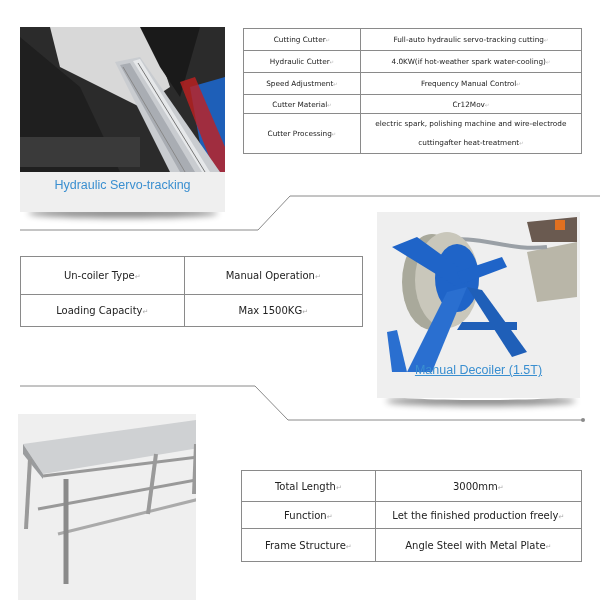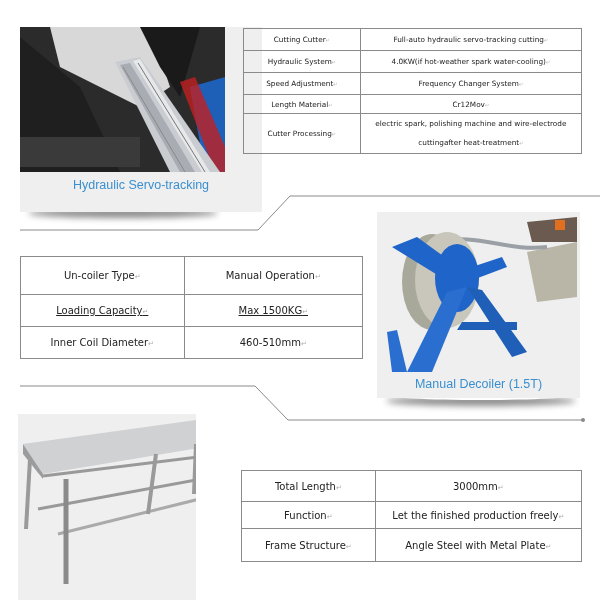--- a/index.html
+++ b/index.html
@@ -13,21 +13,21 @@
     table.t1 td { font-size:7.3px; }
     table.t2 td { font-size:10px; }
     table.t3 td { font-size:10px; }
     .mark { color:#aaa; font-size:0.7em; }
     .photo { position:absolute; overflow:hidden; }
   </style>
 </head>
 <body>
 
 <div class="card-shadow" style="left:28px;top:202px;width:190px;"></div>
-<div class="card" style="left:20px;top:27px;width:205px;height:185px;padding-left:37px;">
+<div class="card" style="left:20px;top:27px;width:205px;height:185px;">
   <div class="photo" style="left:0;top:0;width:205px;height:145px;background:#2a2a2a;">
     <svg width="205" height="145" viewBox="0 0 205 145">
       <rect x="0" y="0" width="205" height="145" fill="#2b2b2b"></rect>
       <polygon points="30,0 130,0 150,60 120,80 40,40" fill="#d8d8d8"></polygon>
       <polygon points="120,0 180,0 160,70 140,40" fill="#1a1a1a"></polygon>
       <polygon points="0,10 60,60 100,145 0,145" fill="#1f1f1f"></polygon>
       <rect x="0" y="110" width="120" height="30" fill="#3a3a3a"></rect>
       <polygon points="170,60 205,50 205,145 185,145" fill="#1e5fb8"></polygon>
       <polygon points="160,55 175,50 205,120 205,145 195,145" fill="#c02020" opacity="0.8"></polygon>
       <polygon points="95,35 120,30 200,145 150,145" fill="#c9ccd0"></polygon>
@@ -46,29 +46,29 @@
   <colgroup>
       <col style="width:117px">
       <col style="width:222px">
     </colgroup>
   <tbody>
       <tr style="height:22px;">
     <td><span>Cutting Cutter</span><span class="mark">↵</span></td>
     <td><span>Full-auto hydraulic servo-tracking cutting</span><span class="mark">↵</span></td>
   </tr>
   <tr style="height:22px;">
-    <td><span>Hydraulic System</span><span class="mark">↵</span></td>
+    <td><span>Hydraulic Cutter</span><span class="mark">↵</span></td>
     <td><span>4.0KW(if hot-weather spark water-cooling)</span><span class="mark">↵</span></td>
   </tr>
   <tr style="height:22px;">
     <td><span>Speed Adjustment</span><span class="mark">↵</span></td>
-    <td><span>Frequency Changer System</span><span class="mark">↵</span></td>
+    <td><span>Frequency Manual Control</span><span class="mark">↵</span></td>
   </tr>
   <tr style="height:19px;">
-    <td><span>Length Material</span><span class="mark">↵</span></td>
+    <td><span>Cutter Material</span><span class="mark">↵</span></td>
     <td><span>Cr12Mov</span><span class="mark">↵</span></td>
   </tr>
   <tr style="height:38px;">
     <td><span>Cutter Processing</span><span class="mark">↵</span></td>
     <td style="line-height:19px;">
       <div>electric spark, polishing machine and wire-electrode</div>
       <div><span>cuttingafter heat-treatment</span><span class="mark">↵</span></div>
     </td>
   </tr>
 </tbody>
@@ -81,27 +81,23 @@
 <table class="spec t2" style="left:20px;top:256px;width:343px;">
   <colgroup>
       <col style="width:164px">
       <col style="width:179px">
     </colgroup>
   <tbody>
       <tr style="height:38px;">
     <td><span>Un-coiler Type</span><span class="mark">↵</span></td>
     <td><span>Manual Operation</span><span class="mark">↵</span></td>
   </tr>
-  <tr style="height:32px;text-decoration:underline;">
+  <tr style="height:32px;">
     <td><span>Loading Capacity</span><span class="mark">↵</span></td>
     <td><span>Max 1500KG</span><span class="mark">↵</span></td>
-  </tr>
-  <tr style="height:32px;">
-    <td><span>Inner Coil Diameter</span><span class="mark">↵</span></td>
-    <td><span>460-510mm</span><span class="mark">↵</span></td>
   </tr>
 </tbody>
   </table>
 
 <div class="card-shadow" style="left:386px;top:390px;width:190px;"></div>
 <div class="card" style="left:377px;top:212px;width:203px;height:186px;">
   <div class="photo" style="left:0;top:0;width:203px;height:160px;">
     <svg width="203" height="160" viewBox="0 0 203 160">
       <rect width="203" height="160" fill="#efefef"></rect>
       <polygon points="150,40 200,30 200,85 160,90" fill="#b9b6a8"></polygon>
@@ -112,21 +108,21 @@
       <ellipse cx="70" cy="68" rx="32" ry="48" fill="#c9c7bb"></ellipse>
       <ellipse cx="80" cy="66" rx="22" ry="34" fill="#1f64c8"></ellipse>
       <polygon points="15,35 40,25 95,65 80,75" fill="#1f64c8"></polygon>
       <polygon points="80,60 125,45 130,55 85,72" fill="#1f64c8"></polygon>
       <polygon points="70,80 90,75 55,160 30,160" fill="#2a6fd0"></polygon>
       <polygon points="90,75 105,78 150,140 135,145" fill="#1f5fb8"></polygon>
       <polygon points="85,110 140,110 140,118 80,118" fill="#1f5fb8"></polygon>
       <polygon points="10,120 20,118 30,160 15,160" fill="#2a6fd0"></polygon>
     </svg>
   </div>
-  <div class="caption" style="top:165px;">
+  <div class="caption" style="top:151px;text-decoration:underline;">
     <span>Manual Decoiler (1.5T)</span>
   </div>
 </div>
 
 <svg class="abs" style="left:0;top:380px;" width="600" height="50">
   <polyline points="20,6 255,6 288,40 583,40" fill="none" stroke="#8a8a8a" stroke-width="1"></polyline>
   <circle cx="583" cy="40" r="2" fill="#8a8a8a"></circle>
 </svg>
 
 <div class="card" style="left:18px;top:414px;width:178px;height:186px;">

